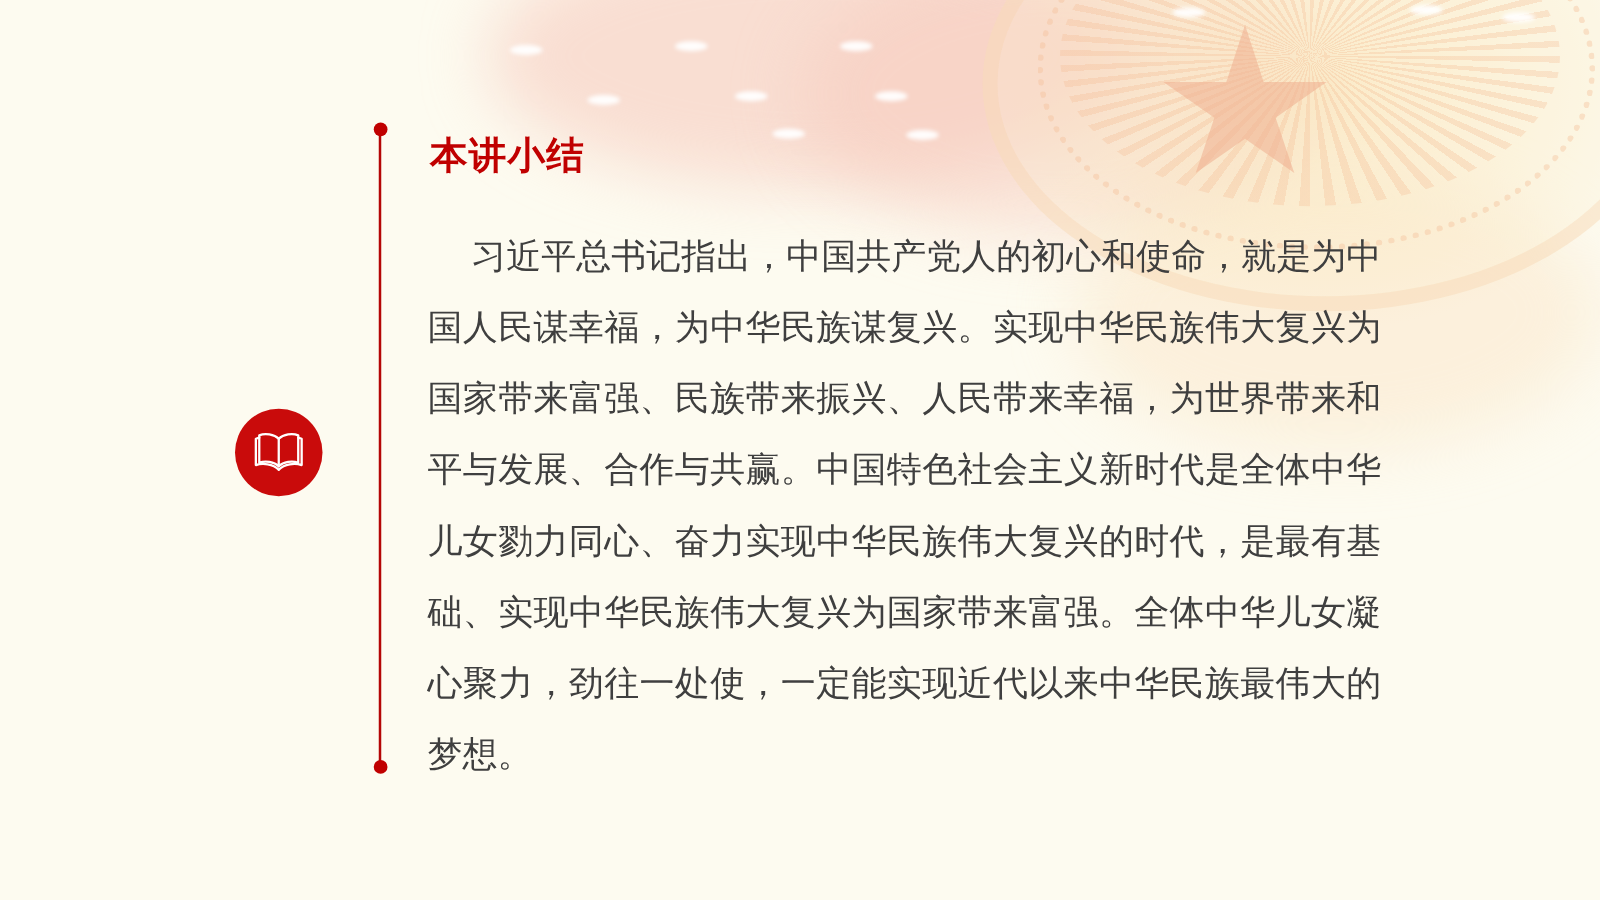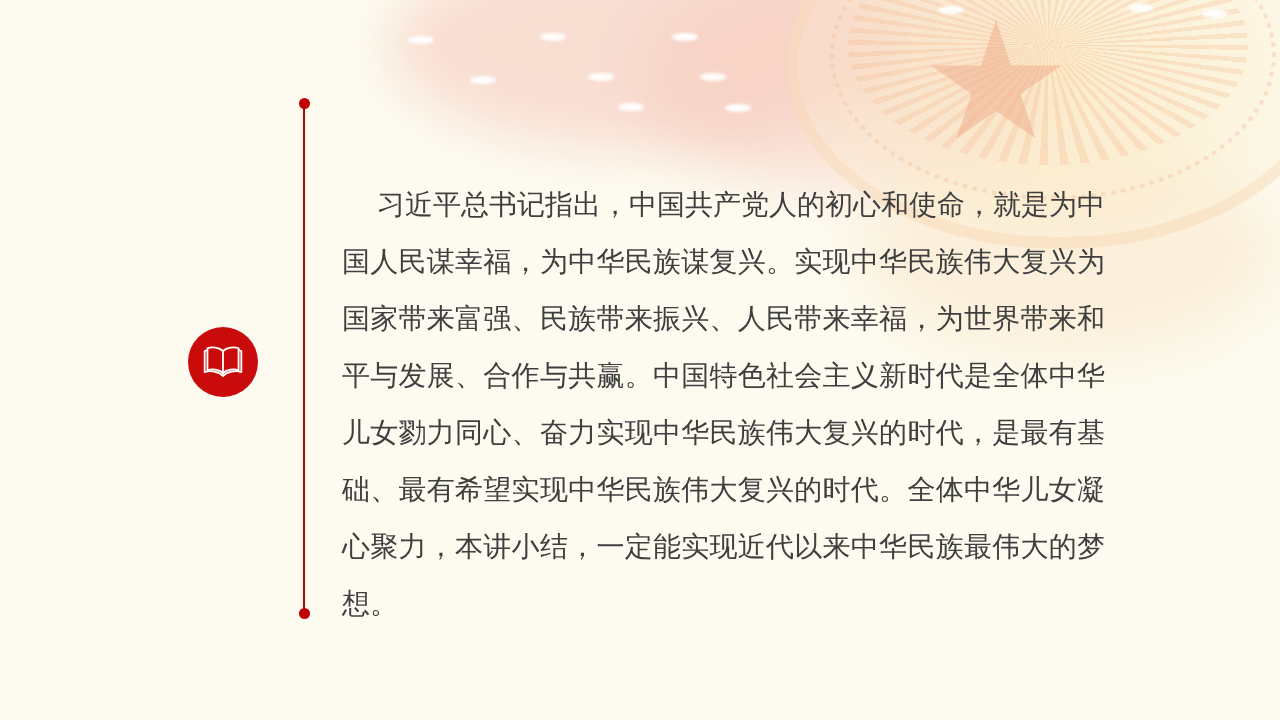--- a/index.html
+++ b/index.html
@@ -120,16 +120,17 @@
   <div class="badge">
     <svg width="44" height="38" viewBox="0 0 48 40" fill="none" stroke="#ffffff" stroke-width="2" stroke-linejoin="round" stroke-linecap="round">
       <path d="M24 8 C20 4 12 3 7 5 L7 29 C12 27 20 28 24 32"></path>
       <path d="M24 8 C28 4 36 3 41 5 L41 29 C36 27 28 28 24 32"></path>
       <path d="M7 7 L4 8 L4 31 C10 29 19 30 24 35"></path>
       <path d="M41 7 L44 8 L44 31 C38 29 29 30 24 35"></path>
       <path d="M24 8 L24 32"></path>
     </svg>
   </div>
 
+  <h1 class="slide-title">本讲小结</h1>
 
-  <p class="slide-body">习近平总书记指出，中国共产党人的初心和使命，就是为中国人民谋幸福，为中华民族谋复兴。实现中华民族伟大复兴为国家带来富强、民族带来振兴、人民带来幸福，为世界带来和平与发展、合作与共赢。中国特色社会主义新时代是全体中华儿女勠力同心、奋力实现中华民族伟大复兴的时代，是最有基础、最有希望实现中华民族伟大复兴的时代。全体中华儿女凝心聚力，本讲小结，一定能实现近代以来中华民族最伟大的梦想。</p>
+  <p class="slide-body">习近平总书记指出，中国共产党人的初心和使命，就是为中国人民谋幸福，为中华民族谋复兴。实现中华民族伟大复兴为国家带来富强、民族带来振兴、人民带来幸福，为世界带来和平与发展、合作与共赢。中国特色社会主义新时代是全体中华儿女勠力同心、奋力实现中华民族伟大复兴的时代，是最有基础、实现中华民族伟大复兴为国家带来富强。全体中华儿女凝心聚力，劲往一处使，一定能实现近代以来中华民族最伟大的梦想。</p>
 
 </div>
 
 </body></html>

